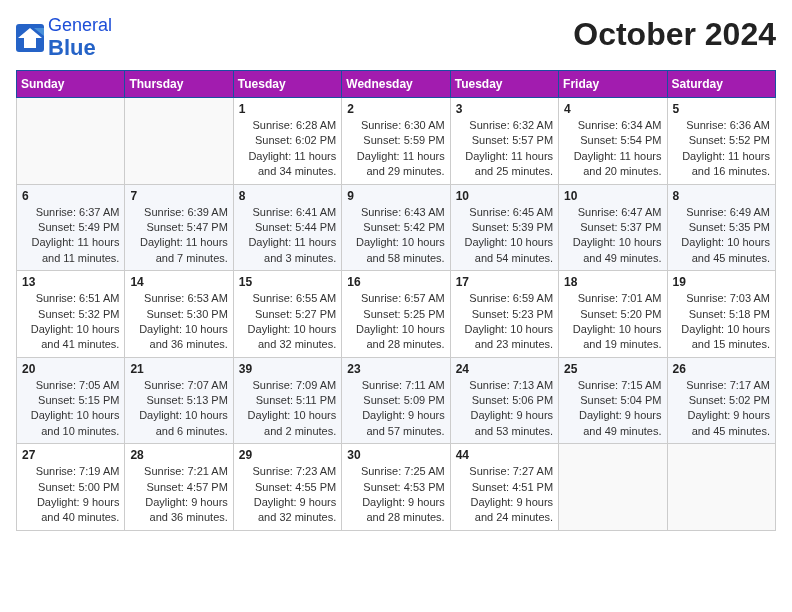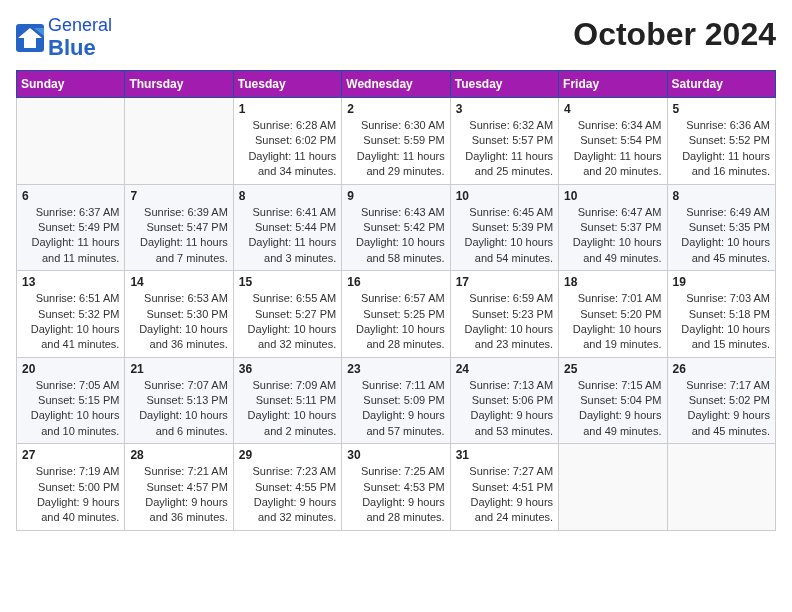--- a/index.html
+++ b/index.html
@@ -213,21 +213,21 @@
       <tr>
         <td>
           <span class="day-number">20</span>
           <div class="day-info">Sunrise: 7:05 AM<br>Sunset: 5:15 PM<br>Daylight: 10 hours and 10 minutes.</div>
         </td>
         <td>
           <span class="day-number">21</span>
           <div class="day-info">Sunrise: 7:07 AM<br>Sunset: 5:13 PM<br>Daylight: 10 hours and 6 minutes.</div>
         </td>
         <td>
-          <span class="day-number">36</span>
+          <span class="day-number">39</span>
           <div class="day-info">Sunrise: 7:09 AM<br>Sunset: 5:11 PM<br>Daylight: 10 hours and 2 minutes.</div>
         </td>
         <td>
           <span class="day-number">23</span>
           <div class="day-info">Sunrise: 7:11 AM<br>Sunset: 5:09 PM<br>Daylight: 9 hours and 57 minutes.</div>
         </td>
         <td>
           <span class="day-number">24</span>
           <div class="day-info">Sunrise: 7:13 AM<br>Sunset: 5:06 PM<br>Daylight: 9 hours and 53 minutes.</div>
         </td>
@@ -251,20 +251,20 @@
         </td>
         <td>
           <span class="day-number">29</span>
           <div class="day-info">Sunrise: 7:23 AM<br>Sunset: 4:55 PM<br>Daylight: 9 hours and 32 minutes.</div>
         </td>
         <td>
           <span class="day-number">30</span>
           <div class="day-info">Sunrise: 7:25 AM<br>Sunset: 4:53 PM<br>Daylight: 9 hours and 28 minutes.</div>
         </td>
         <td>
-          <span class="day-number">31</span>
+          <span class="day-number">44</span>
           <div class="day-info">Sunrise: 7:27 AM<br>Sunset: 4:51 PM<br>Daylight: 9 hours and 24 minutes.</div>
         </td>
         <td class="empty-cell"></td>
         <td class="empty-cell"></td>
       </tr>
     </tbody>
 </table>
 
 </body></html>

